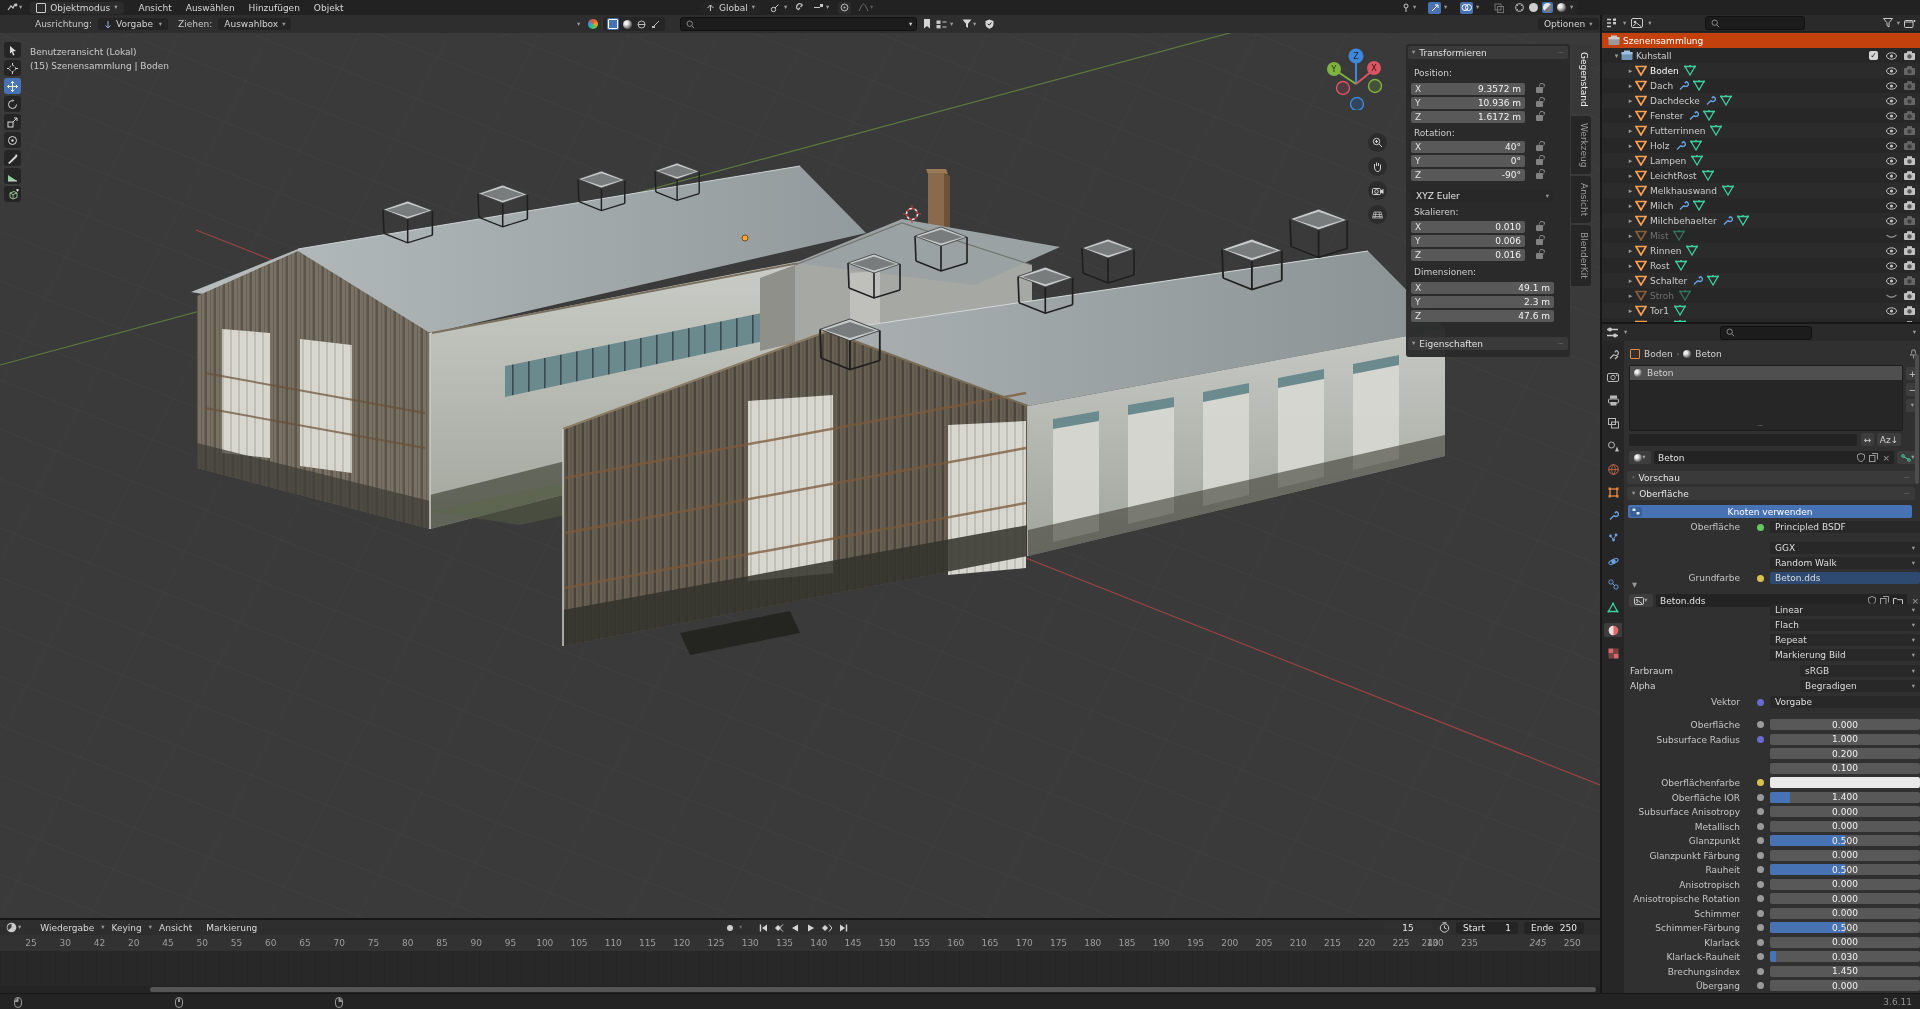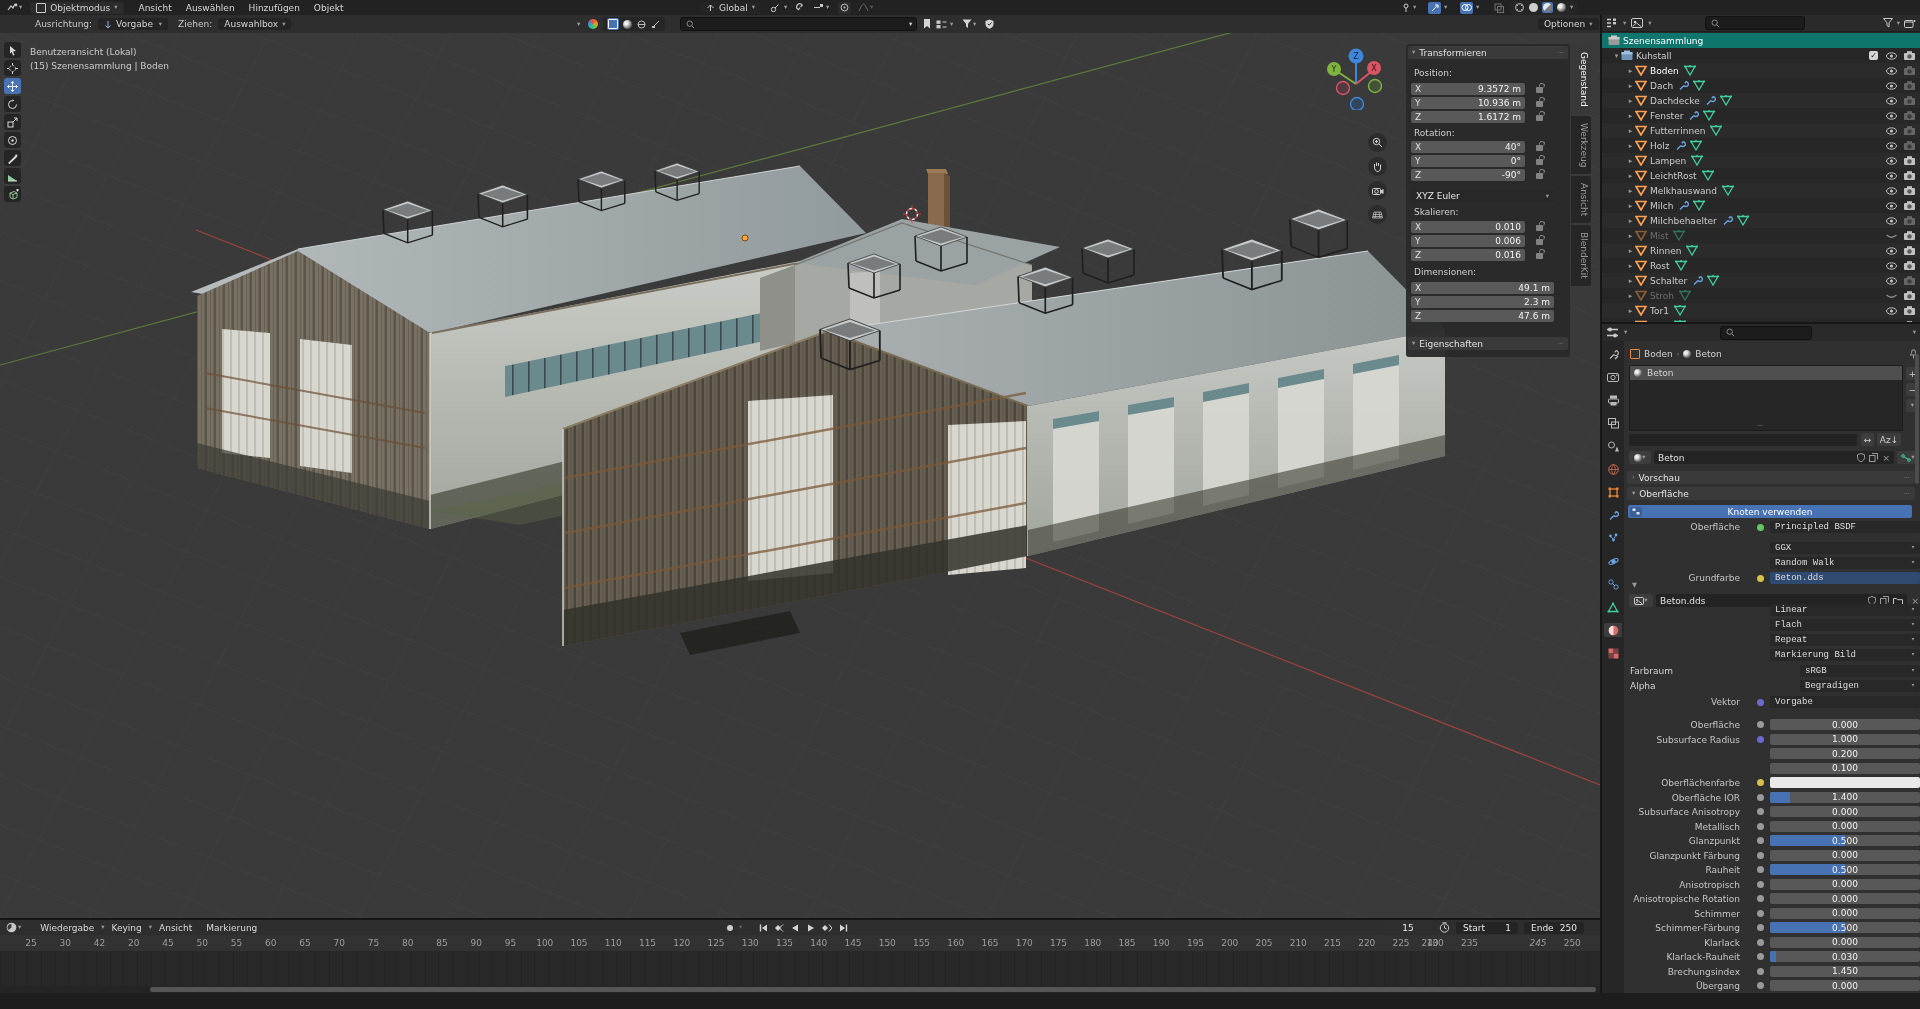--- a/index.html
+++ b/index.html
@@ -54,40 +54,40 @@
   #np-tabs{position:absolute;left:1571px;top:12px;width:20px;display:flex;flex-direction:column;gap:2px;}
   .vtab{writing-mode:vertical-rl;background:#262626;color:#9a9a9a;border-radius:0 3px 3px 0;padding:7px 2px;text-align:center;}
   .vtab.on{background:#383838;color:#f0f0f0;}
 
   
   #outliner{position:absolute;left:1600px;top:15px;width:320px;height:307px;background:#272727;border-left:2px solid #161616;box-sizing:border-box;}
   #ol-header{position:absolute;left:0;top:0;width:100%;height:17px;background:#2a2a2a;border-bottom:1px solid #1e1e1e;display:flex;align-items:center;gap:5px;padding:0 4px;box-sizing:border-box;}
   #ol-rows{position:absolute;left:0;top:18px;width:100%;}
   .ol-row{position:relative;height:15px;display:flex;align-items:center;padding-right:4px;}
   .ol-row:nth-child(odd){background:#2b2b2b;}
-  .ol-row.sel{background:#0f766e;}
+  .ol-row.sel{background:#c2410c;}
   .ol-arrow{width:9px;color:#9a9a9a;font-size:7px;text-align:center;}
   .ol-name{margin:0 5px 0 3px;color:#cccccc;}
   .ol-row.dim .ol-name{color:#6f6f6f;}
   .ol-row.active .ol-name{color:#ffffff;}
   .ol-sp{flex:1;}
   .oi{flex:0 0 auto;}
   .oi.off{opacity:.4;}
 
   
   #properties{position:absolute;left:1600px;top:322px;width:320px;height:671px;background:#303030;border-left:2px solid #161616;border-top:2px solid #161616;box-sizing:border-box;}
   #pr-header{position:absolute;left:0;top:0;width:100%;height:17px;background:#2a2a2a;display:flex;align-items:center;gap:5px;padding:0 4px;box-sizing:border-box;}
   #pr-tabs{position:absolute;left:0;top:17px;width:22px;bottom:0;background:#262626;display:flex;flex-direction:column;align-items:center;padding-top:6px;gap:9px;}
   .ptab{width:18px;height:14px;display:flex;align-items:center;justify-content:center;border-radius:2px 0 0 2px;}
   .ptab.on{background:#3d3d3d;}
   #pr-body{position:absolute;left:22px;top:17px;right:0;bottom:0;}
   .prow{position:absolute;display:flex;align-items:center;}
   .plabel{position:absolute;right:180px;text-align:right;color:#c6c6c6;white-space:nowrap;}
   .socket{position:absolute;left:133px;width:7px;height:7px;border-radius:50%;background:#8a8a8a;}
-  .pwidget{position:absolute;left:146px;width:150px;height:12px;background:#282828;border-radius:2px;display:flex;align-items:center;padding:0 5px;box-sizing:border-box;color:#dedede;font-family:Liberation Mono, monospace;}
+  .pwidget{position:absolute;left:146px;width:150px;height:12px;background:#282828;border-radius:2px;display:flex;align-items:center;padding:0 5px;box-sizing:border-box;color:#dedede;}
   .pwidget .chev{margin-left:auto;}
   .pwidget.named{background:#2f4a70;}
   .ps-row{position:relative;height:11px;margin-bottom:3.5px;}
   .ps-row .plab{position:absolute;right:180px;top:1px;text-align:right;color:#c6c6c6;white-space:nowrap;}
   .ps-row .sok{position:absolute;left:133px;top:2px;width:7px;height:7px;border-radius:50%;}
   .ps-row .bar{position:absolute;left:146px;top:0;width:150px;height:11px;background:#585858;border-radius:2px;overflow:hidden;}
   .ps-row .bar .fill{position:absolute;left:0;top:0;bottom:0;background:#4772b3;}
   .ps-row .bar .val{position:absolute;left:0;right:0;top:0.5px;text-align:center;color:#f2f2f2;}
   .dfield{background:#232323;border-radius:2px;display:flex;align-items:center;padding:0 4px;box-sizing:border-box;height:13px;color:#e2e2e2;}
   .panelhdr{position:absolute;left:3px;right:5px;height:13px;background:#3a3a3a;border-radius:2px;display:flex;align-items:center;gap:4px;padding:0 5px;color:#e6e6e6;}
@@ -1803,13 +1803,28 @@
         <span class="tick" style="left: 1430px; text-align: center;">240</span>
         <span class="tick" style="left: 1538px; font-style: italic;">245</span>
         <span class="tick" style="left: 1572.25px;">250</span>
       </div>
     <div id="tl-track"></div>
     <div id="tl-scroll">
         <span class="thumb"></span>
       </div>
   </div>
 
+  <div id="statusbar">
+    <svg class="ic mousehint" style="left:14px" width="8" height="11" viewBox="0 0 8 11">
+        <rect x="0.5" y="0.5" width="7" height="10" rx="3.5" stroke="#9a9a9a" fill="none"></rect>
+        <path d="M0.5 4.5 h3.5 V0.5" stroke="#9a9a9a" fill="#9a9a9a"></path>
+      </svg>
+    <svg class="ic mousehint" style="left:175px" width="8" height="11" viewBox="0 0 8 11">
+        <rect x="0.5" y="0.5" width="7" height="10" rx="3.5" stroke="#9a9a9a" fill="none"></rect>
+        <rect x="3" y="1.5" width="2" height="3.5" fill="#9a9a9a"></rect>
+      </svg>
+    <svg class="ic mousehint" style="left:335px" width="8" height="11" viewBox="0 0 8 11">
+        <rect x="0.5" y="0.5" width="7" height="10" rx="3.5" stroke="#9a9a9a" fill="none"></rect>
+        <path d="M7.5 4.5 h-3.5 V0.5" stroke="#9a9a9a" fill="#9a9a9a"></path>
+      </svg>
+    <span id="version">3.6.11</span>
+  </div>
 </div>
 
 </body></html>

